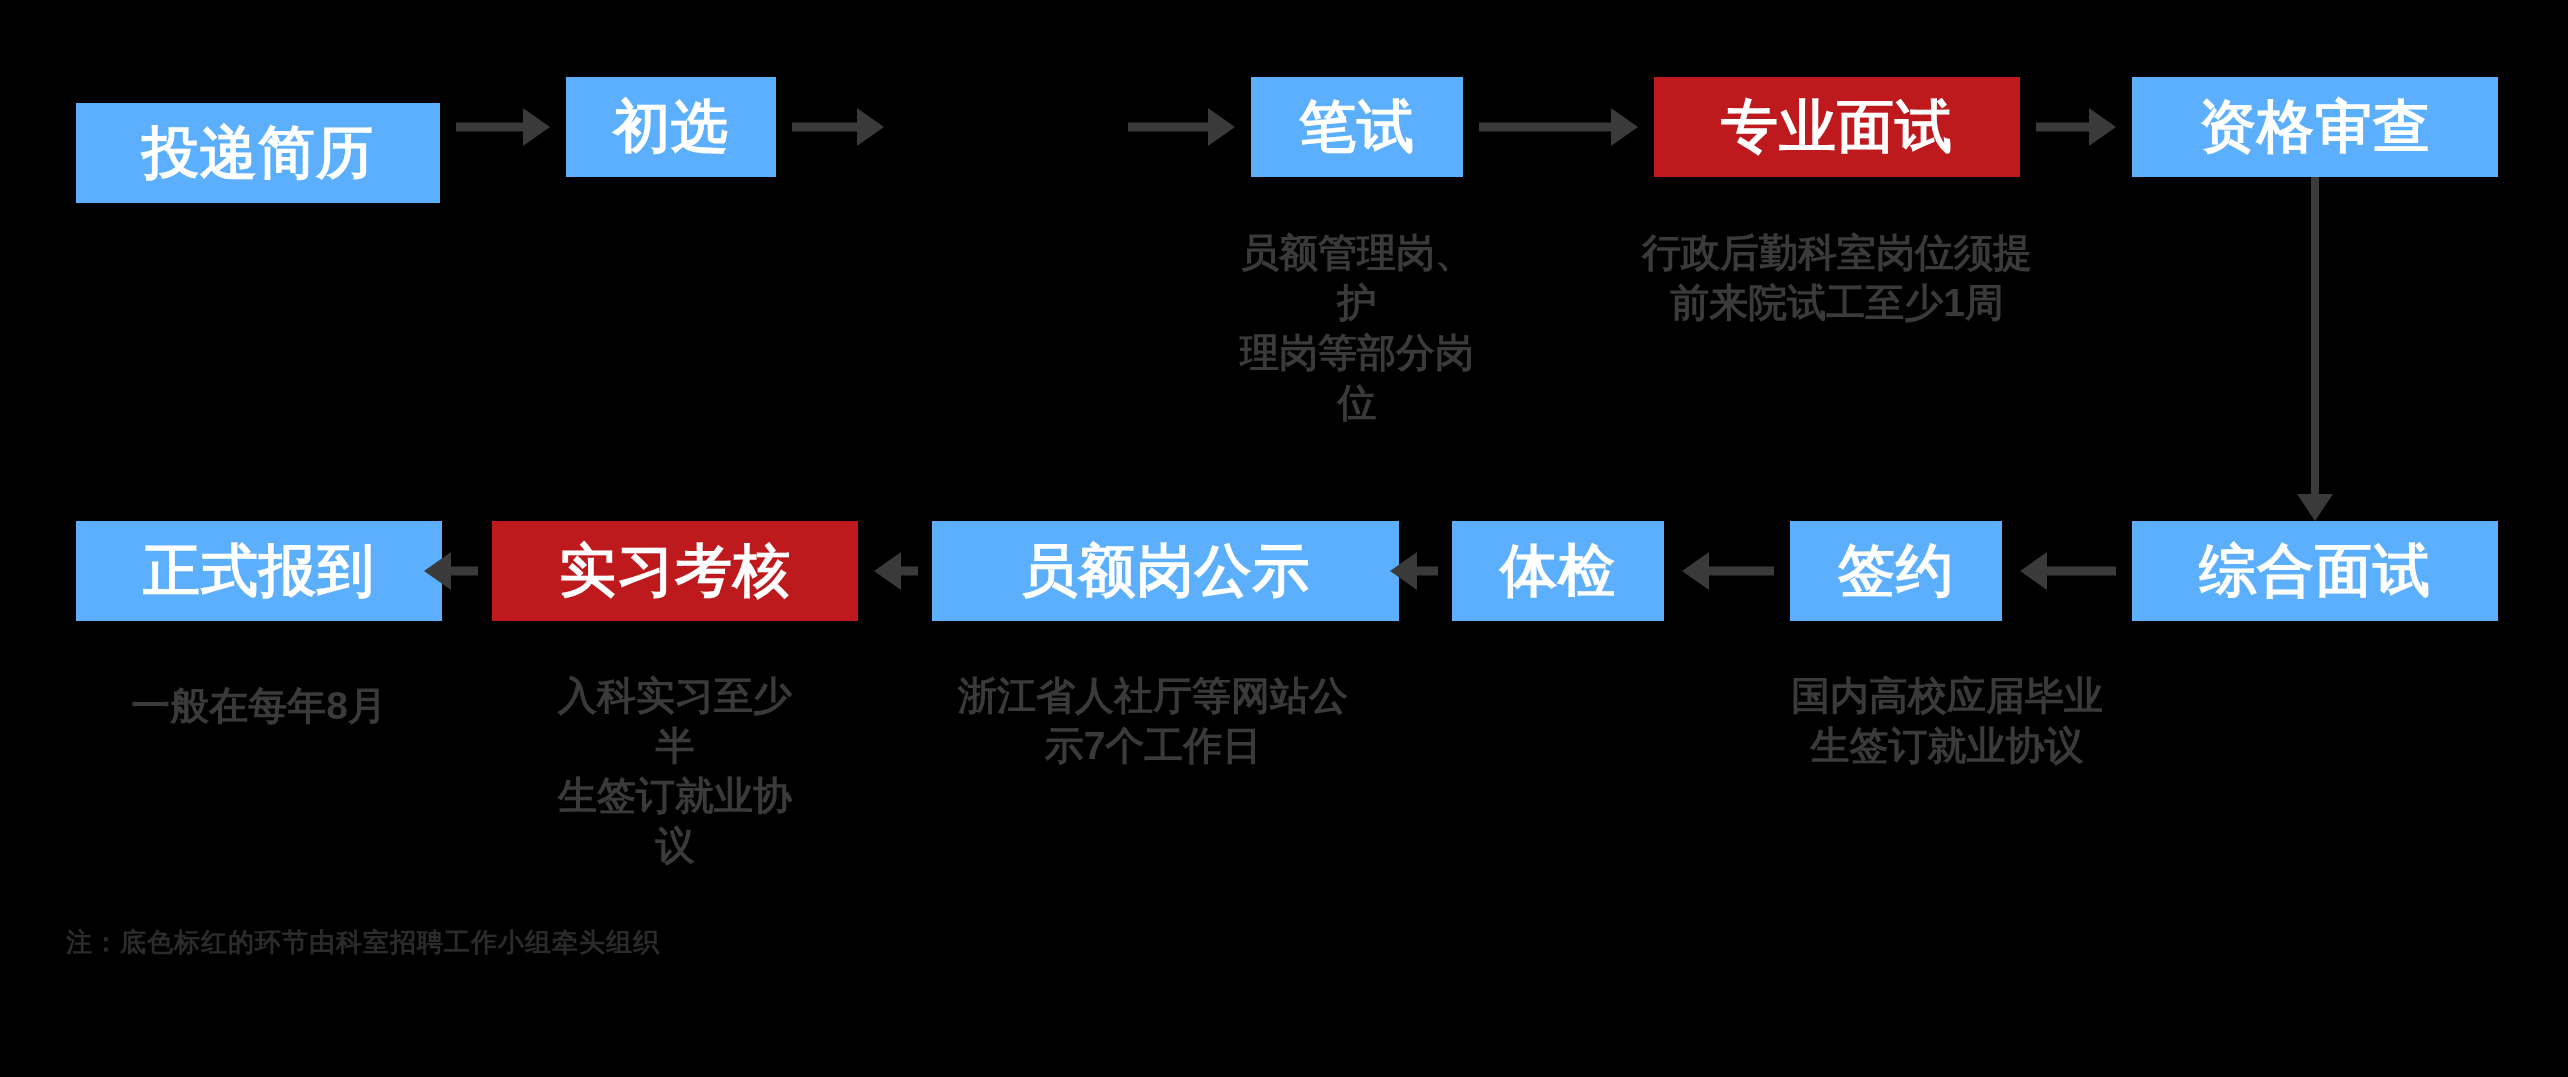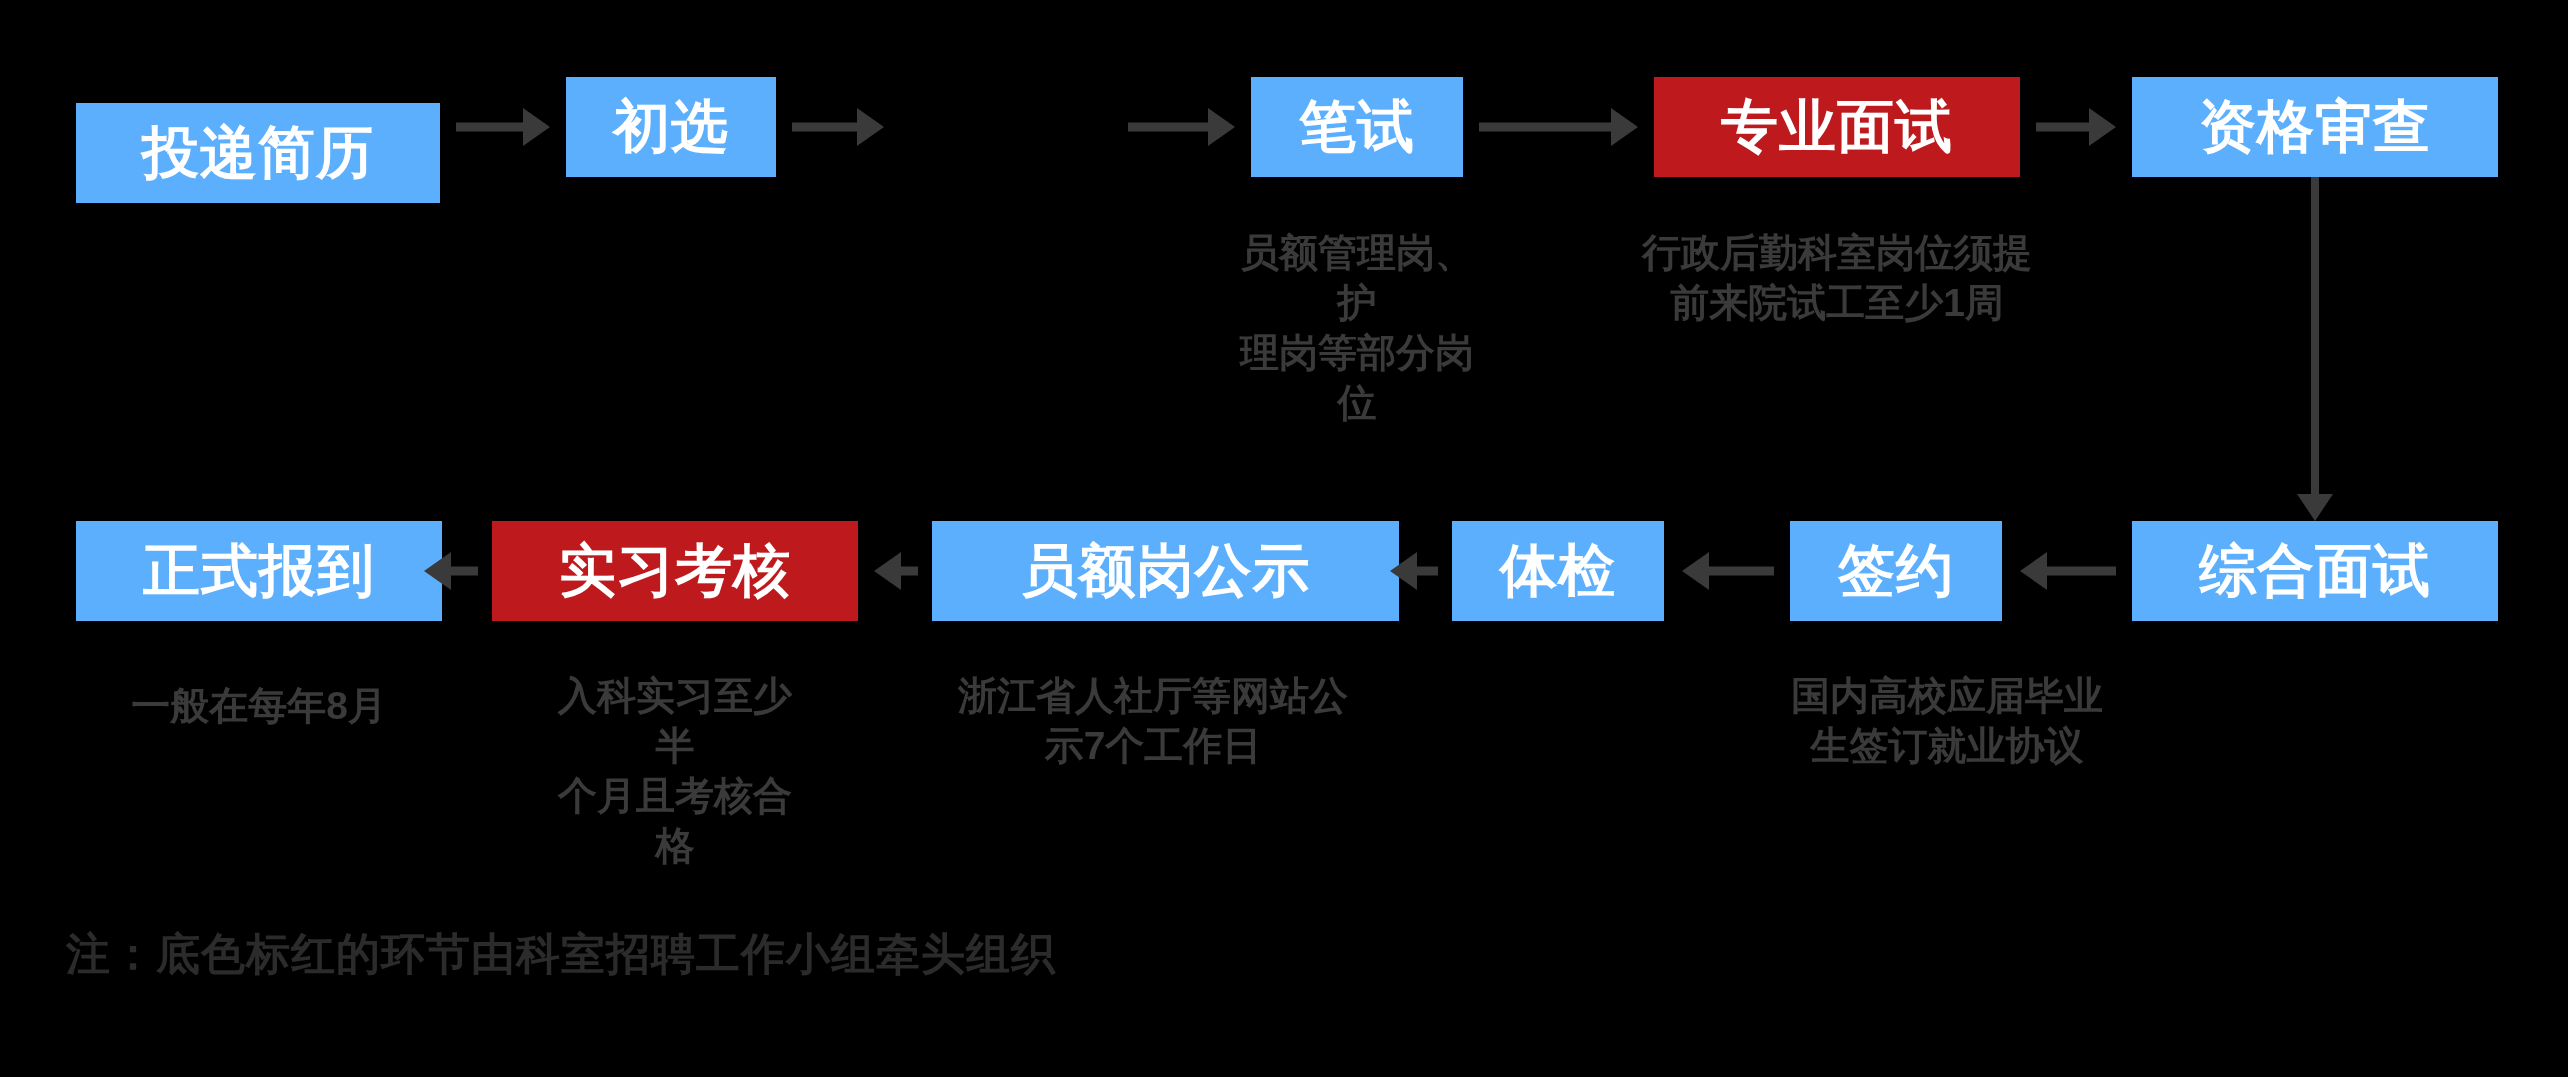--- a/index.html
+++ b/index.html
@@ -39,21 +39,21 @@
     line-height: 1.28;
     text-align: center;
     white-space: pre-line;
     box-sizing: border-box;
   }
 
   .note {
     position: absolute;
     color: #2B2B2B;
     font-weight: 700;
-    font-size: 44px;
+    font-size: 26px;
     letter-spacing: 1px;
     white-space: nowrap;
   }
 
   
   .arrow-h {
     position: absolute;
     height: 0;
   }
   .arrow-h .shaft {
@@ -162,21 +162,21 @@
 
   <div class="node blue" style="left:932px; top:521px; width:467px; height:100px; font-size:57px;">员额岗公示</div>
 
   <div class="node red" style="left:492px; top:521px; width:366px; height:100px; font-size:57px;">实习考核</div>
 
   <div class="node blue" style="left:76px; top:521px; width:366px; height:100px; font-size:57px;">正式报到</div>
 
   <div class="caption" style="left:46px; top:681px; width:426px;">一般在每年8月</div>
 
   <div class="caption" style="left:542px; top:671px; width:266px;">入科实习至少半
-个月且考核合格</div>
+生签订就业协议</div>
 
   <div class="caption" style="left:922px; top:671px; width:462px;">浙江省人社厅等网站公
 示7个工作日</div>
 
   <div class="caption" style="left:1752px; top:671px; width:390px;">国内高校应届毕业
 生签订就业协议</div>
 
   <div class="arrow-h left" style="left:2020px; top:571px; width:96px;">
     <span class="shaft" style="left:27px; right:0;"></span>
     <span class="head"></span>

